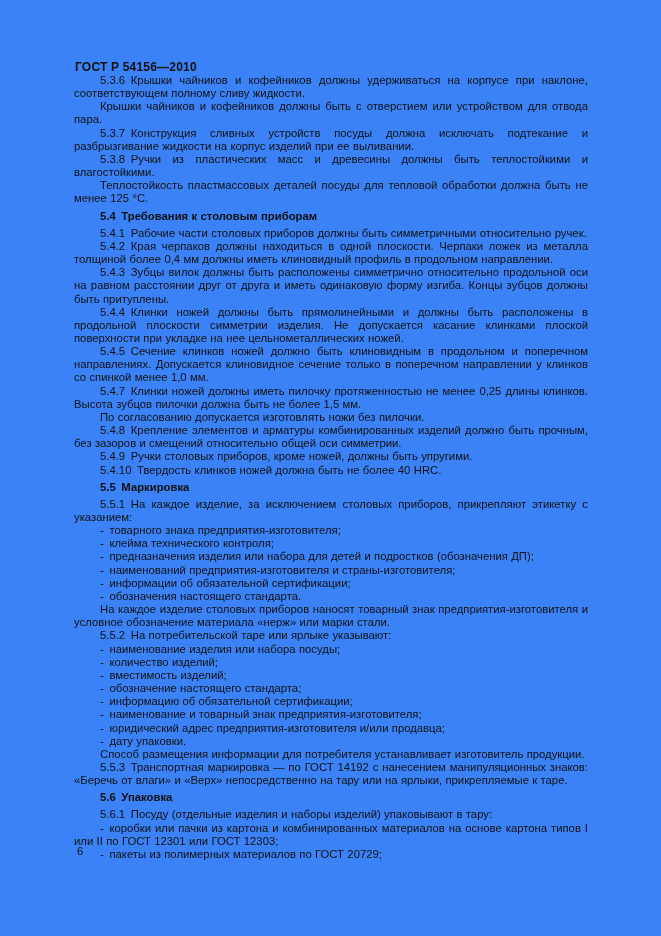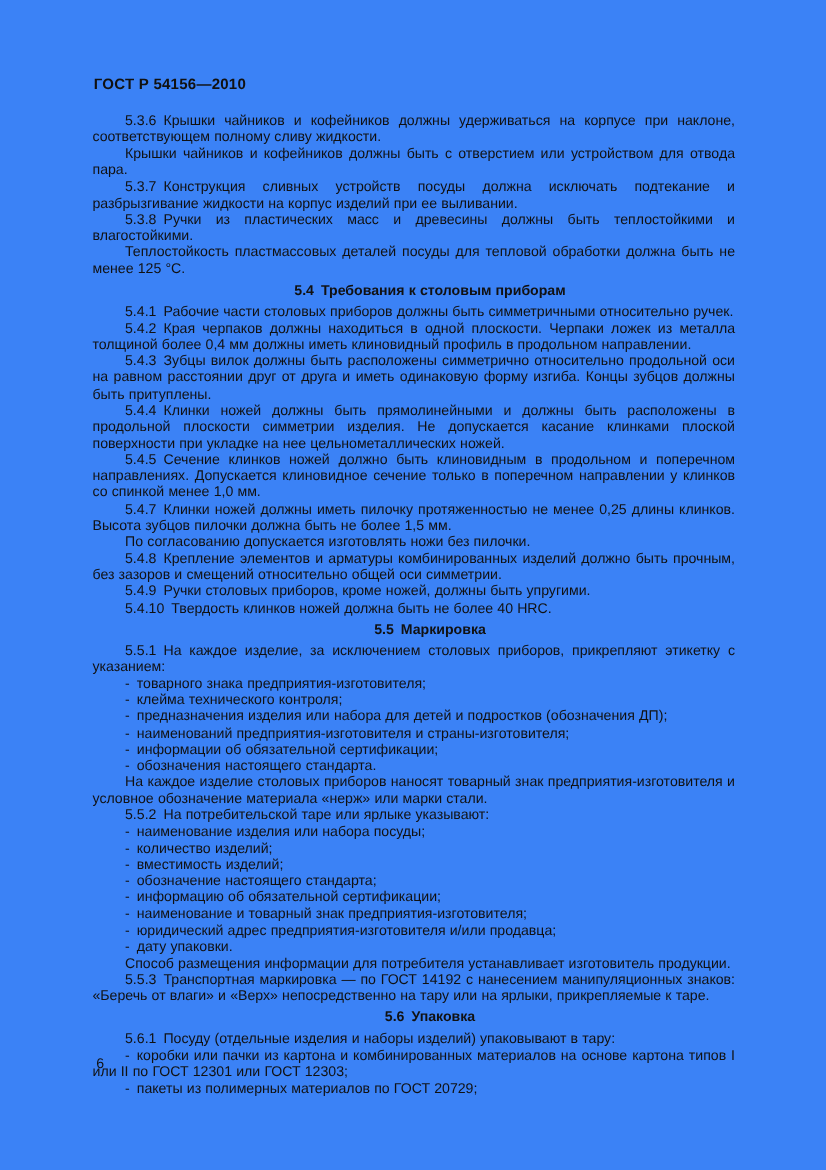--- a/index.html
+++ b/index.html
@@ -21,34 +21,34 @@
     left: 75px;
     top: 60px;
     font-size: 12px;
     font-weight: bold;
     letter-spacing: 0.2px;
     white-space: nowrap;
   }
   .content {
     position: absolute;
     left: 74px;
-    top: 91px;
+    top: 74px;
     width: 514px;
   }
   .block {
     margin: 0;
     font-size: 11.3px;
     line-height: 13.15px;
     text-align: justify;
     text-indent: 26px;
     word-spacing: 0.2px;
   }
   .block.heading {
     font-weight: bold;
-    text-align: center;
+    text-align: left;
     margin: 4px 0 4px 0;
   }
   .page-number {
     position: absolute;
     left: 77px;
     top: 845px;
     font-size: 11.3px;
   }
 </style>
 </head>

